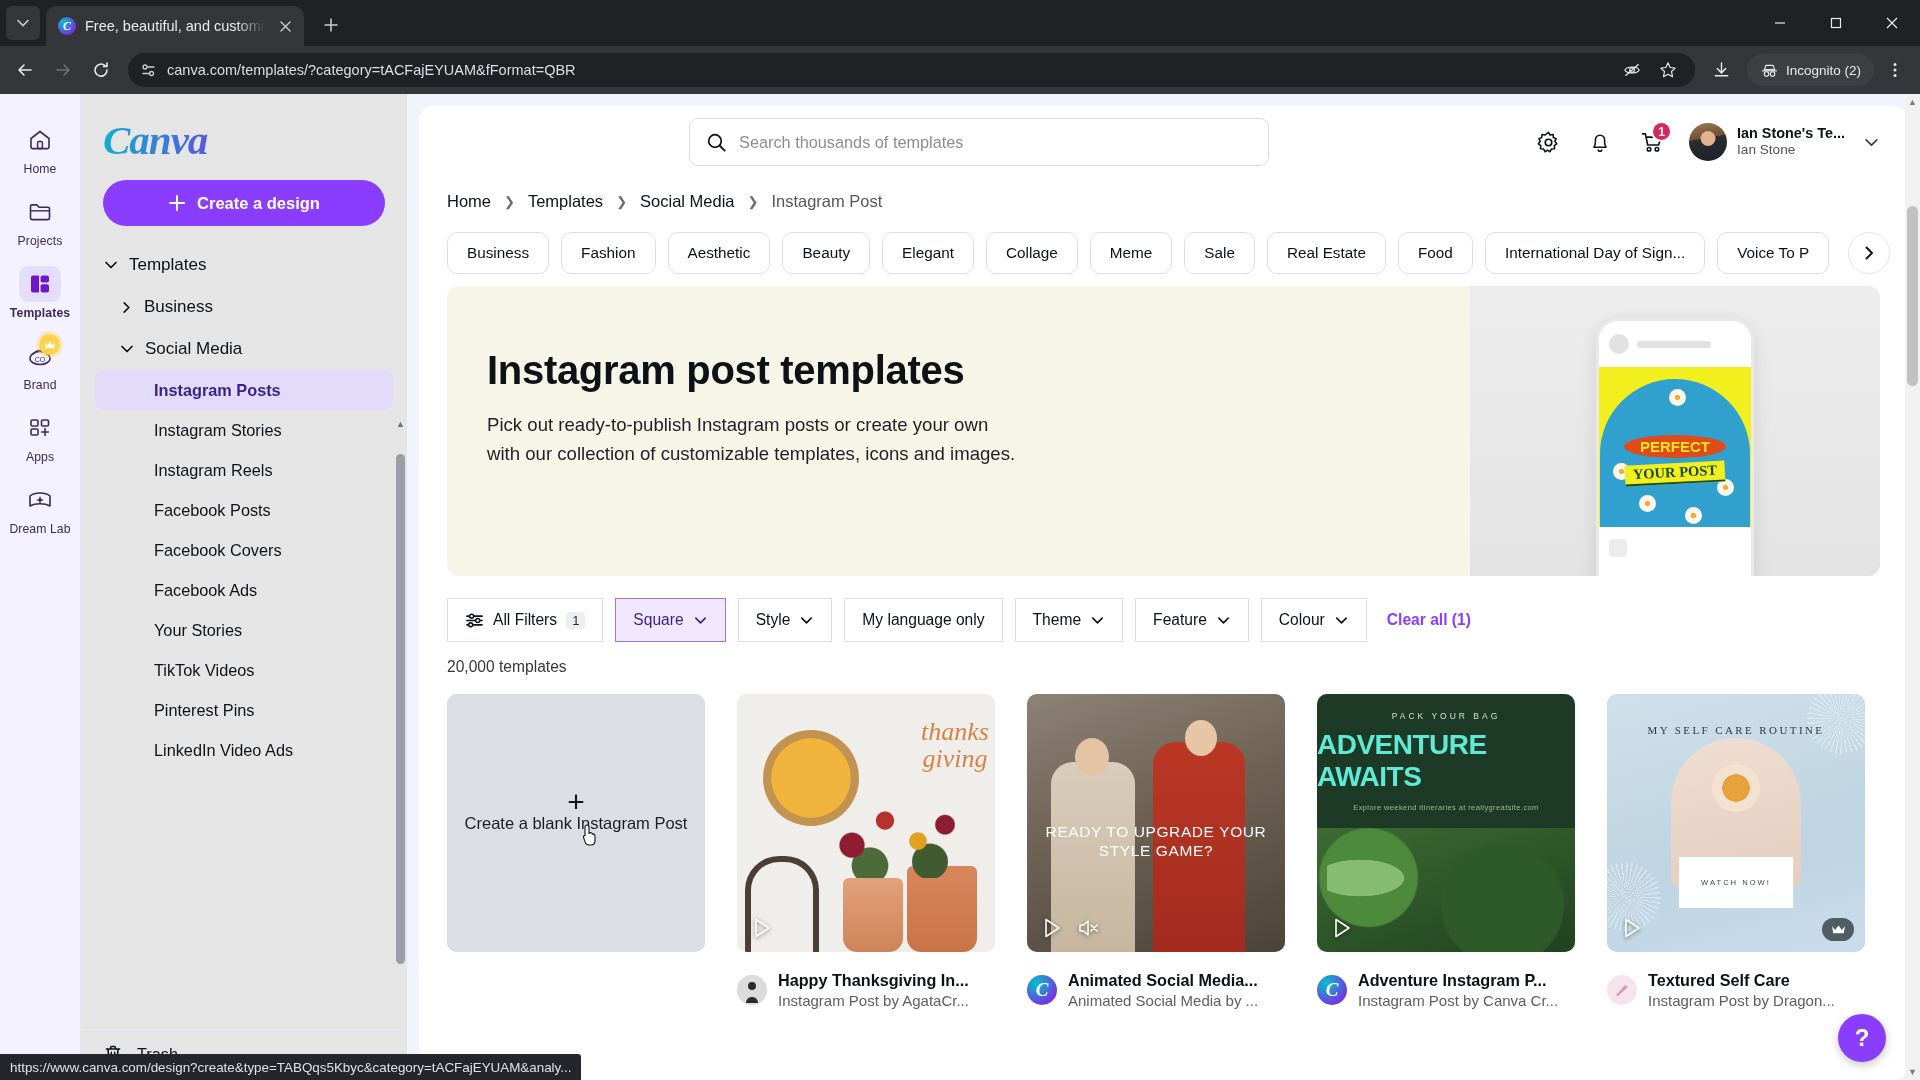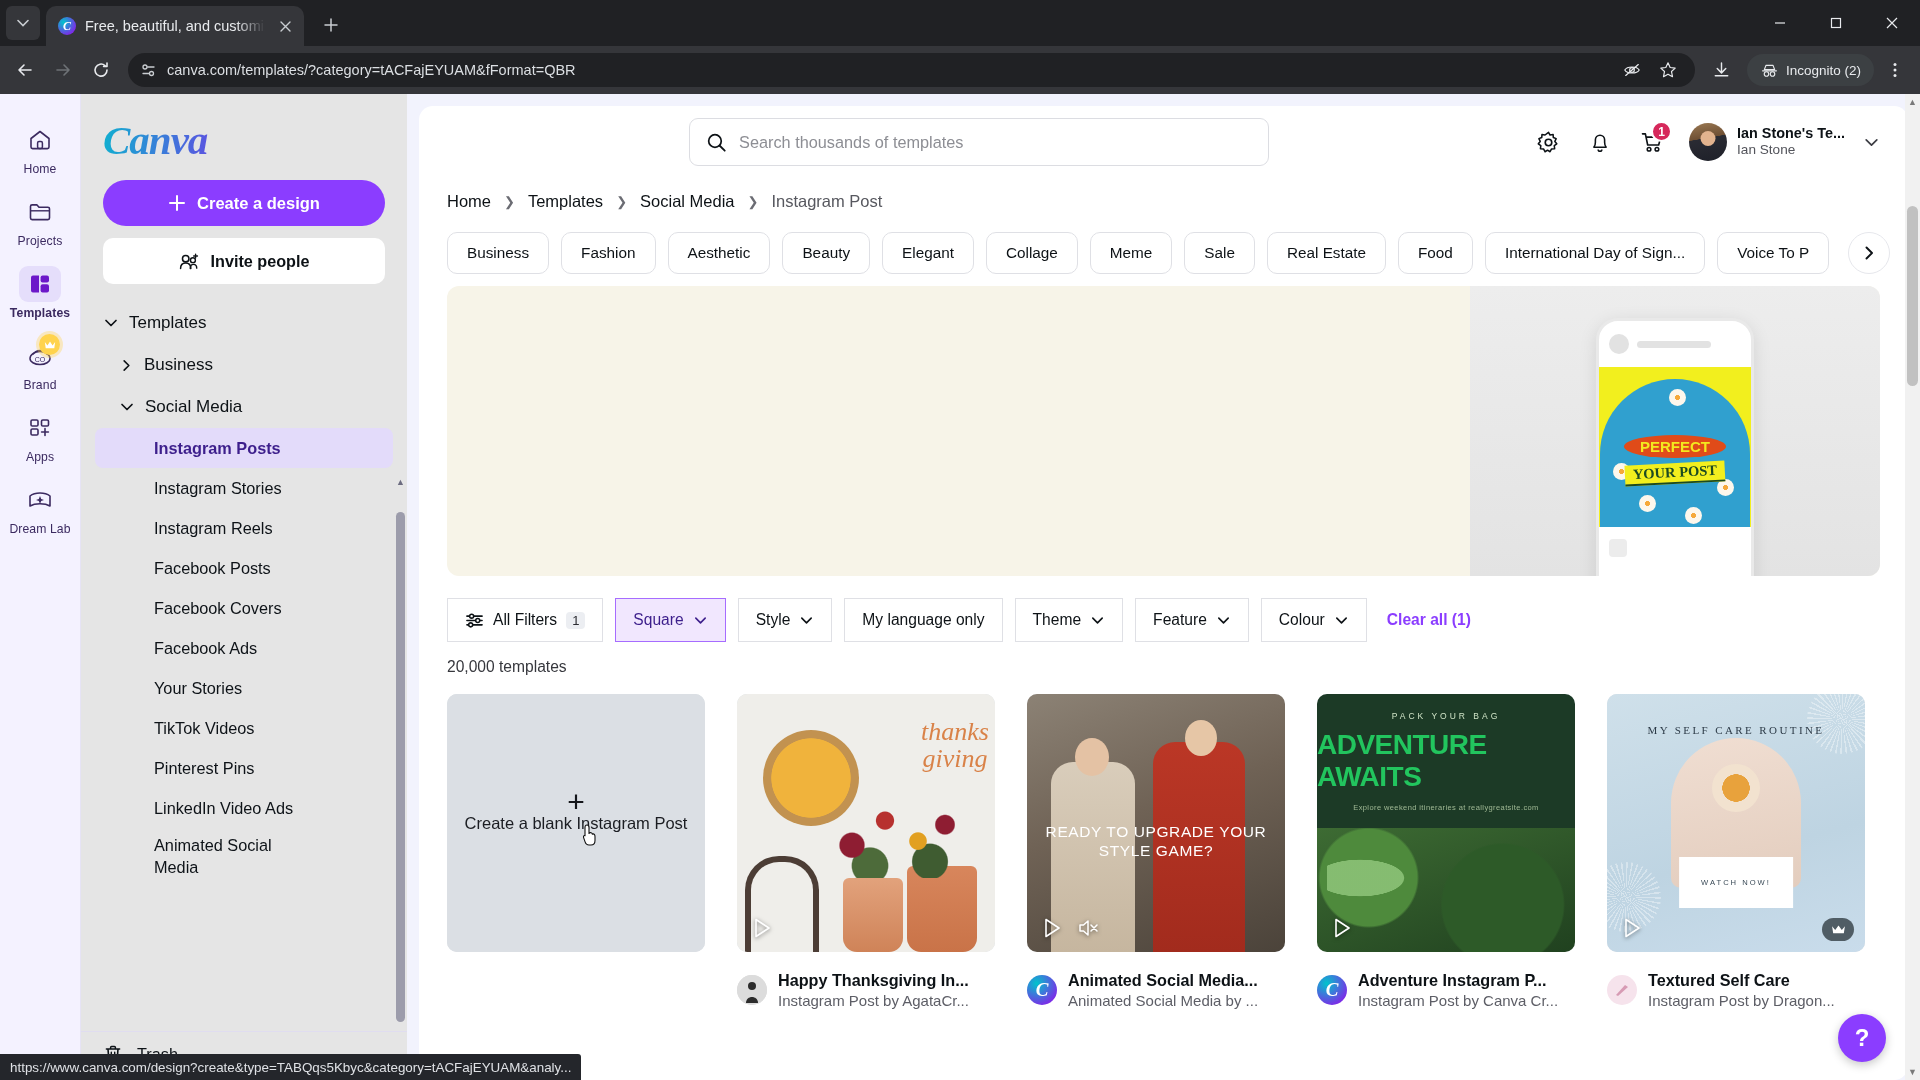--- a/index.html
+++ b/index.html
@@ -299,21 +299,21 @@
   .art-style .head-a { position: absolute; left: 48px; bottom: 176px; width: 34px; height: 38px;
     border-radius: 50%; background: #e4c2a4; }
   .art-style .head-b { position: absolute; right: 68px; bottom: 196px; width: 32px; height: 36px;
     border-radius: 50%; background: #e6c6a6; }
   .art-style .txt { position: absolute; left: 0; right: 0; top: 128px; text-align: center;
     color: #fff; font-size: 15.5px; line-height: 1.25; letter-spacing: .6px; }
 
   .art-adv .top { height: 52%; background: #1c3a26; display: flex; flex-direction: column;
     align-items: center; justify-content: center; }
   .art-adv .kicker { color: #cfe3c6; font-size: 8.5px; letter-spacing: 3px; }
-  .art-adv .big { color: #22c55e; font-size: 28px; font-weight: 800; letter-spacing: -.5px;
+  .art-adv .big { color: #5eead4; font-size: 28px; font-weight: 800; letter-spacing: -.5px;
     margin-top: 8px; font-family: "Liberation Sans", sans-serif; }
   .art-adv .sub { color: #9fb894; font-size: 7.5px; margin-top: 10px; letter-spacing: .4px; }
   .art-adv .bottom { height: 48%; background:
       radial-gradient(circle at 20% 40%, #4e8a3c 0 22%, transparent 23%),
       radial-gradient(circle at 72% 62%, #2d5a28 0 30%, transparent 31%),
       linear-gradient(160deg,#3d6b33,#20411f); position: relative; }
   .art-adv .fern { position: absolute; left: 10px; top: 18px; width: 110px; height: 64px;
     background: radial-gradient(ellipse at 30% 50%, #8fc57a 0 40%, transparent 41%); opacity: .85; }
 
   .art-self { background: linear-gradient(165deg,#cfe0ea 0%, #bed4e2 60%, #c9dceb 100%); }
@@ -528,30 +528,20 @@
     </div>
 
     <div class="nav">
       <div class="canva-logo">Canva</div>
       <div class="create-btn">
         <svg width="18" height="18" viewBox="0 0 18 18">
             <path d="M9 2 V16 M2 9 H16" stroke="#fff" stroke-width="2" stroke-linecap="round"></path>
           </svg>
         <span>Create a design</span>
       </div>
-      <div class="invite-btn">
-        <svg width="21" height="19" viewBox="0 0 22 20">
-            <circle cx="7" cy="7" r="3.4" stroke="#0d1216" stroke-width="1.6" fill="none"></circle>
-            <path d="M1.6 17.4 C1.6 13.6 4 11.6 7 11.6 C10 11.6 12.4 13.6 12.4 17.4" stroke="#0d1216" stroke-width="1.6" fill="none" stroke-linecap="round"></path>
-            <circle cx="14.6" cy="8.6" r="2.6" stroke="#0d1216" stroke-width="1.5" fill="none"></circle>
-            <path d="M11.8 17.4 C11.8 14.4 13.2 13 15.2 13 C17.2 13 18.6 14.4 18.6 17" stroke="#0d1216" stroke-width="1.5" fill="none" stroke-linecap="round"></path>
-            <path d="M17.4 2.2 V6.2 M15.4 4.2 H19.4" stroke="#0d1216" stroke-width="1.4" stroke-linecap="round"></path>
-          </svg>
-        <span>Invite people</span>
-      </div>
 
       <div class="nav-scroll">
         <div class="nav-group">
           <svg width="16" height="16" viewBox="0 0 16 16">
               <path d="M3 5.5 L8 10.5 L13 5.5" stroke="#0d1216" stroke-width="1.7" fill="none" stroke-linecap="round" stroke-linejoin="round"></path>
             </svg>
           <span>Templates</span>
         </div>
         <div class="nav-sub">
           <svg width="15" height="15" viewBox="0 0 16 16">
@@ -588,23 +578,20 @@
           <span>Your Stories</span>
         </div>
         <div class="nav-leaf">
           <span>TikTok Videos</span>
         </div>
         <div class="nav-leaf">
           <span>Pinterest Pins</span>
         </div>
         <div class="nav-leaf">
           <span>LinkedIn Video Ads</span>
-        </div>
-        <div class="nav-leaf two-line">
-          <span style="display:inline-block;max-width:120px;">Animated Social Media</span>
         </div>
 
         <div class="nav-scrollbar">
           <div class="arrow" style="top:0">▲</div>
           <div class="thumb"></div>
 
         </div>
       </div>
 
       <div class="nav-divider"></div>
@@ -692,20 +679,27 @@
             <div class="chip truncate">International Day of Sign...</div>
             <div class="chip clipped">Voice To P</div>
             <div class="chip-next">
               <svg width="16" height="16" viewBox="0 0 16 16">
                   <path d="M5.5 2.5 L11 8 L5.5 13.5" stroke="#0d1216" stroke-width="1.9" fill="none" stroke-linecap="round" stroke-linejoin="round"></path>
                 </svg>
             </div>
           </div>
 
           <div class="hero">
+            <div class="hero-text">
+              <div class="hero-h1">Instagram post templates</div>
+              <div class="hero-p">
+                <div>Pick out ready-to-publish Instagram posts or create your own</div>
+                <div>with our collection of customizable templates, icons and images.</div>
+              </div>
+            </div>
             <div class="hero-right">
               <div class="phone">
                 <div class="ph-head">
                   <div class="ph-dot"></div>
                   <div class="ph-bar"></div>
                 </div>
                 <div class="ph-post">
                   <div class="ph-circle"></div>
                   <div class="ph-flower" style="left:14px;top:96px;"></div>
                   <div class="ph-flower" style="left:40px;top:128px;"></div>

